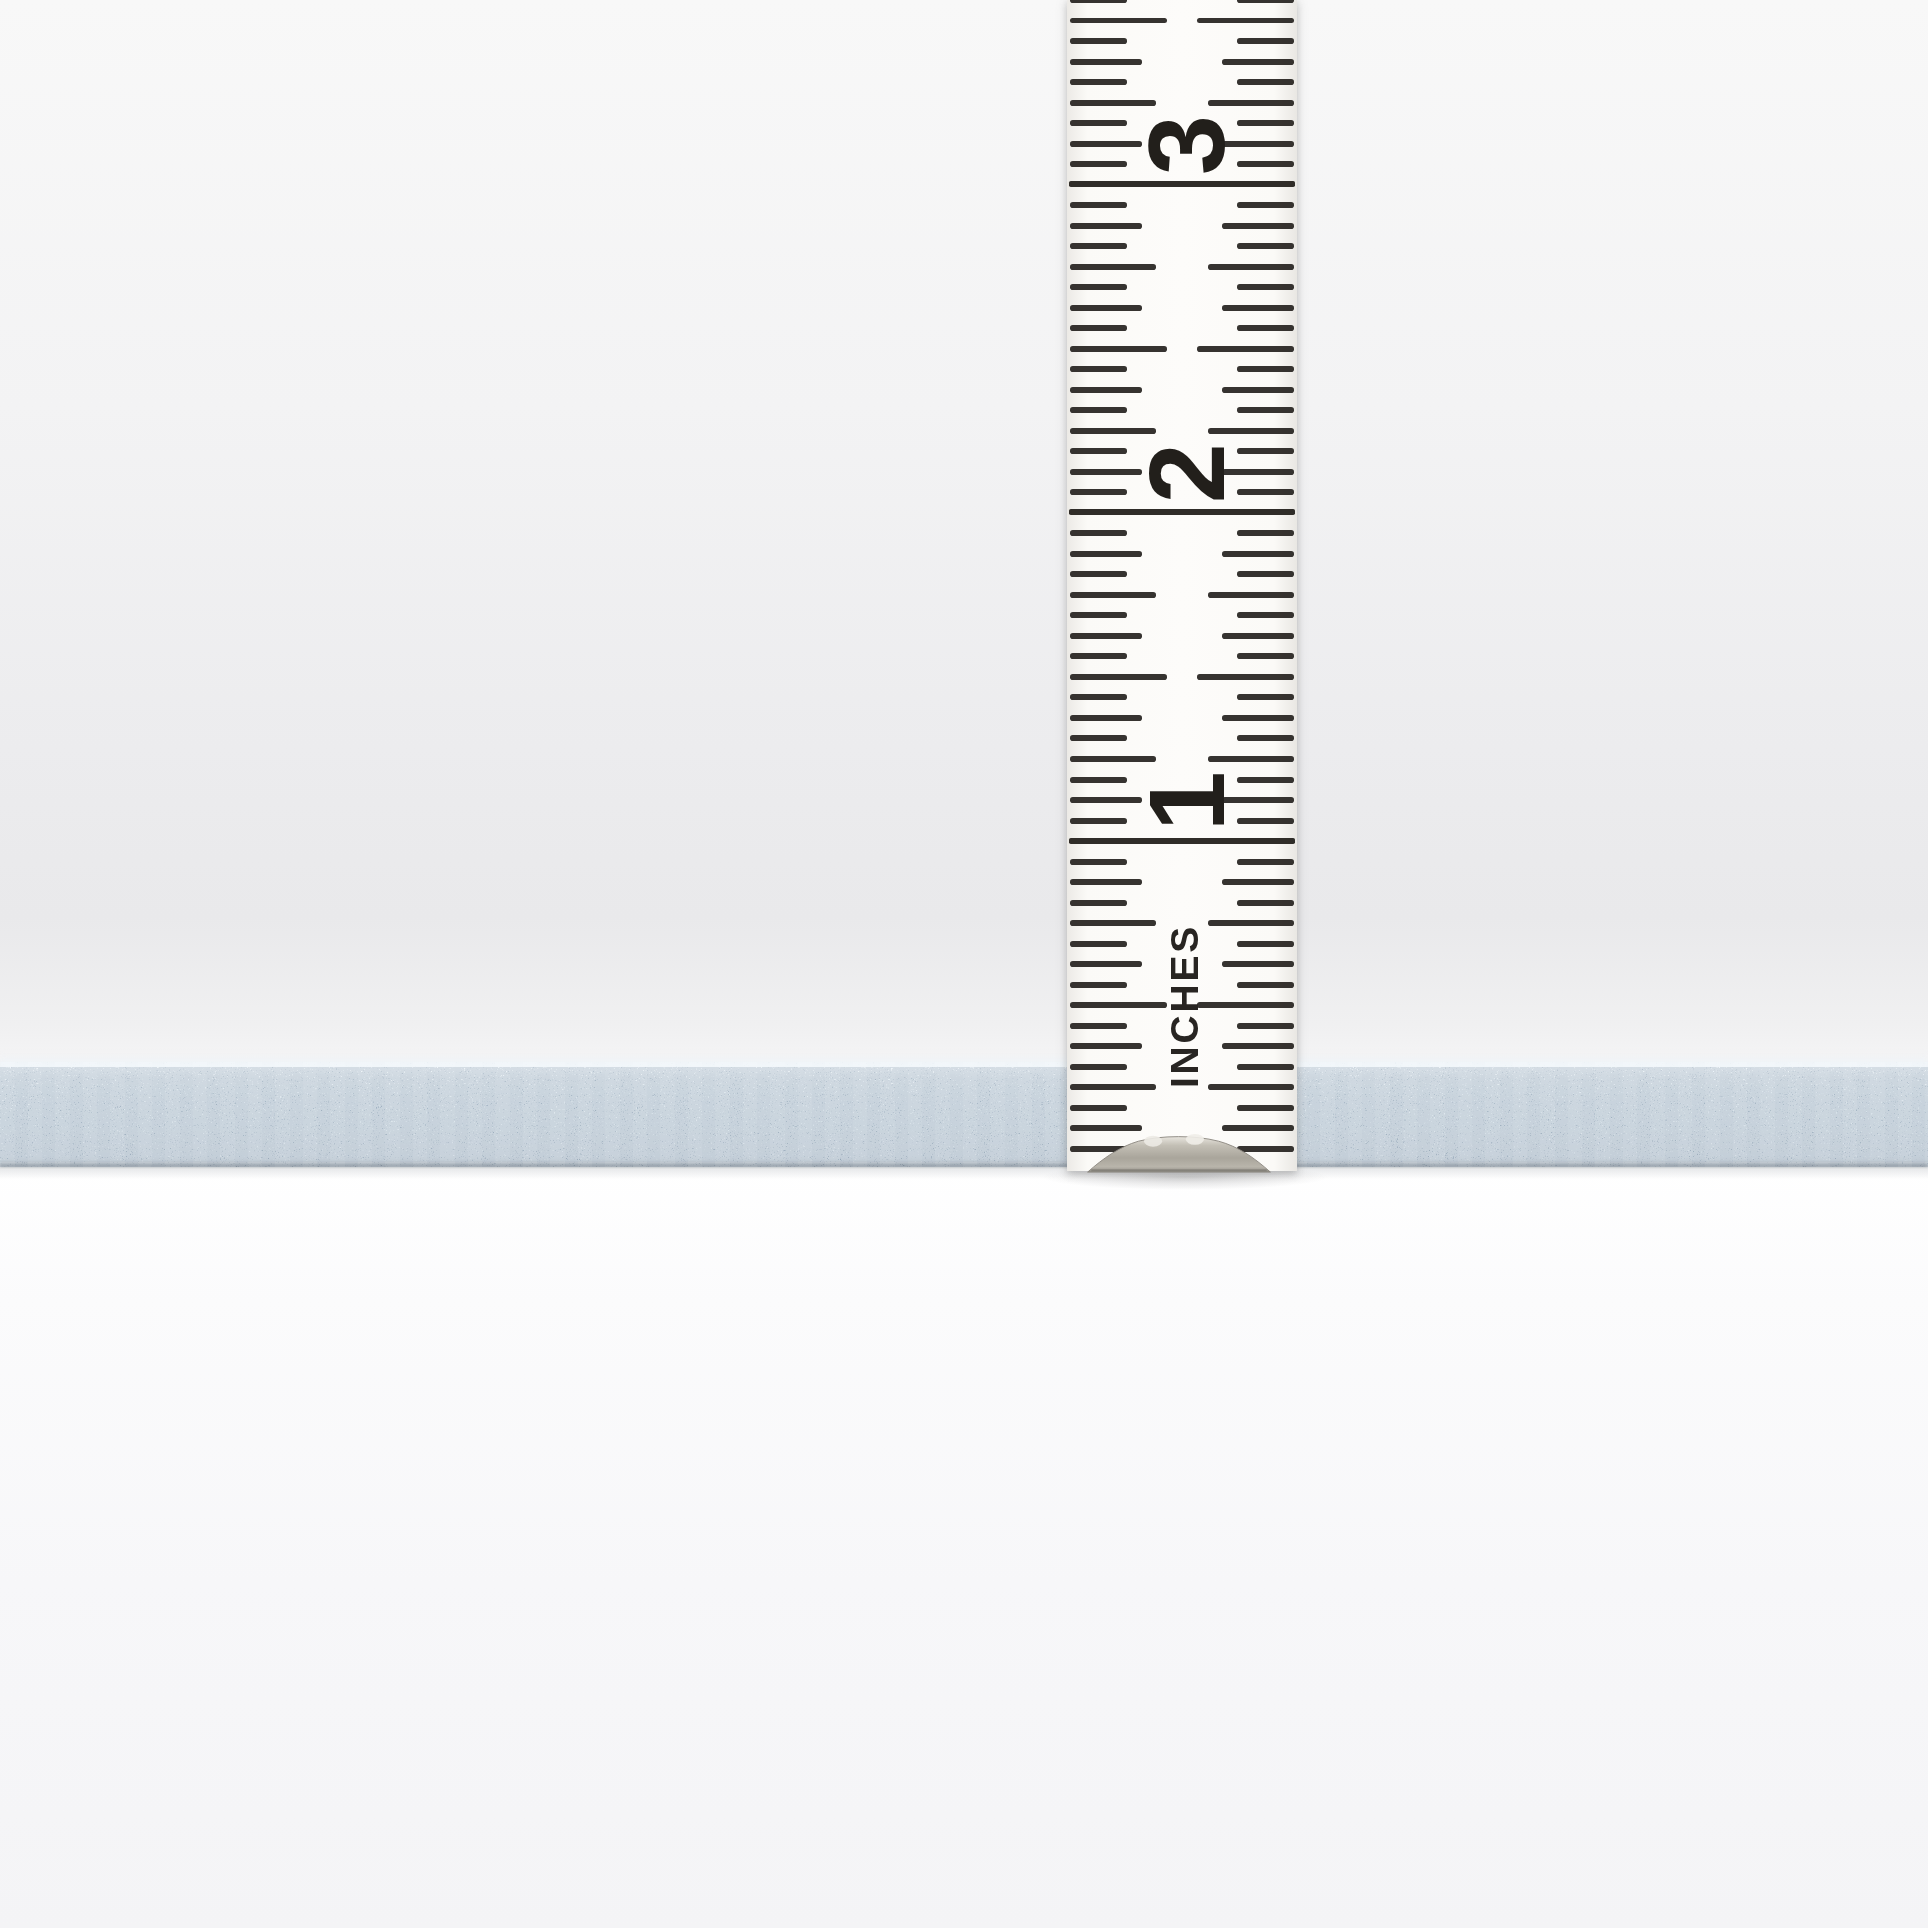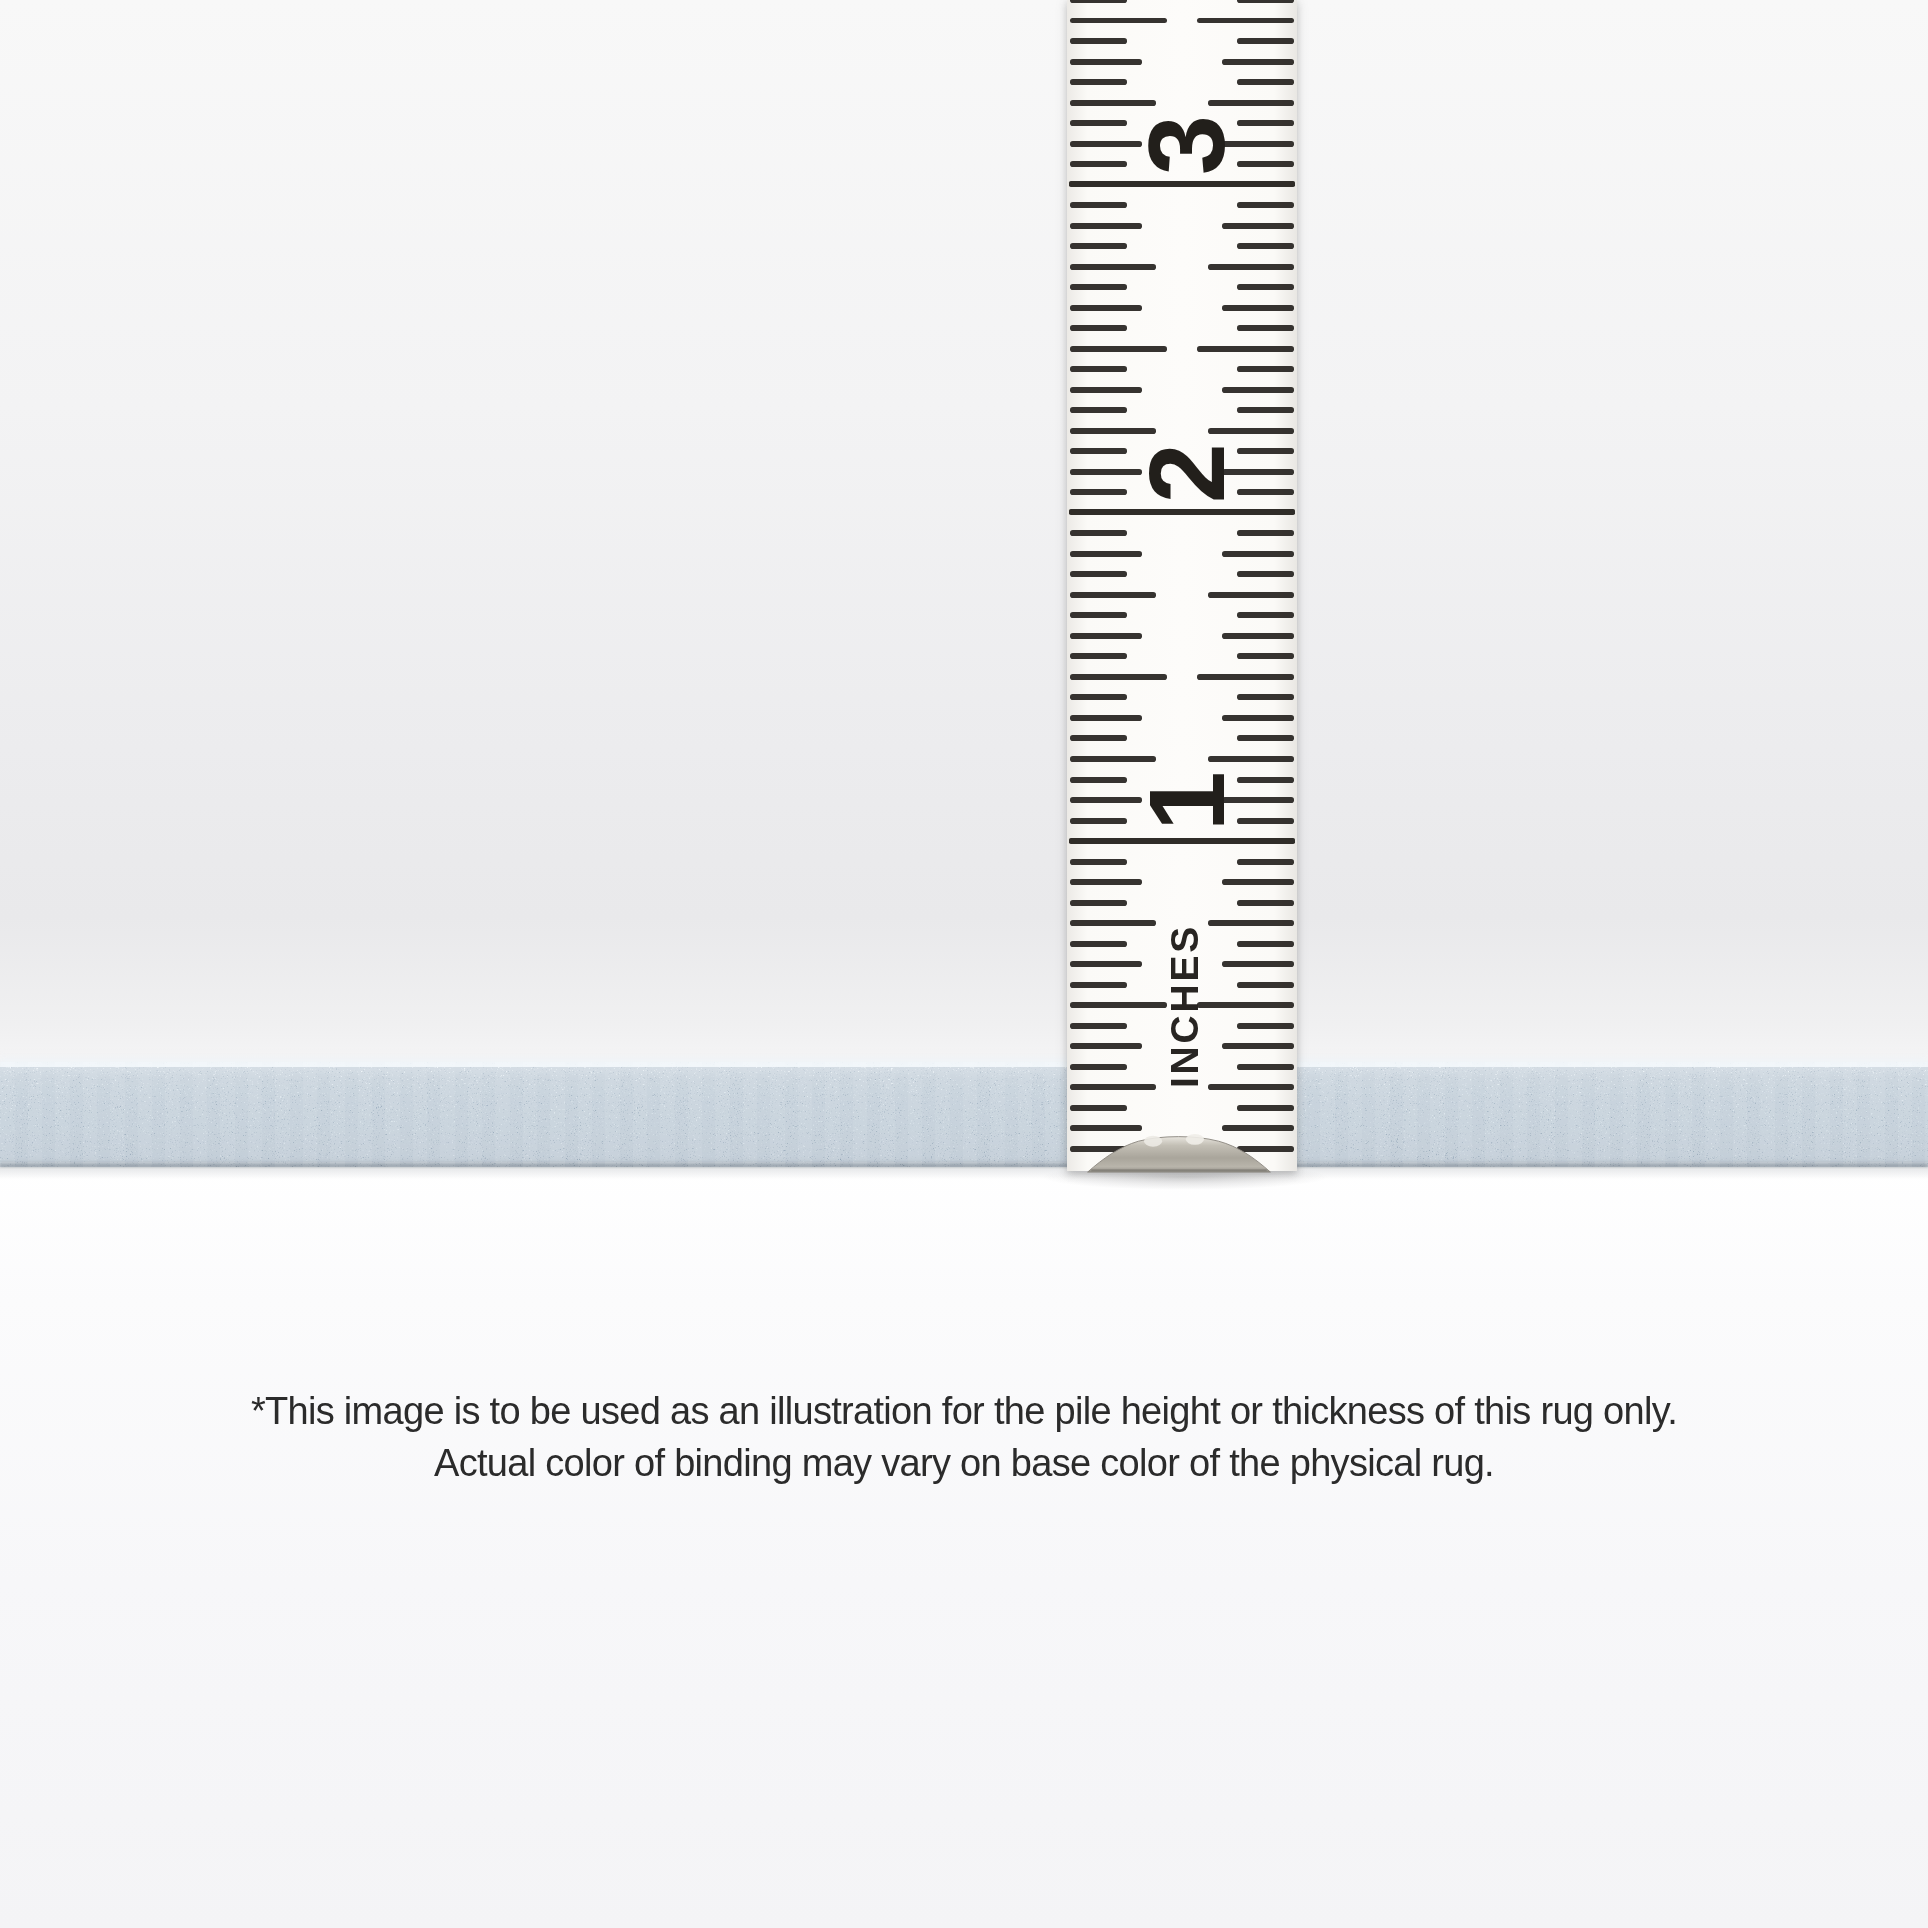--- a/index.html
+++ b/index.html
@@ -239,19 +239,15 @@
           <stop offset="1" stop-color="#8f8c84"></stop>
         </linearGradient>
       </defs>
       <path d="M2,43 L203,43 C185,27 168,15 146,9 C132,5.5 118,4 102,4 C86,4 72,5.5 58,9 C37,15 19,28 2,43 Z" fill="url(#mg)" stroke="#8a867e" stroke-width="1"></path>
       <ellipse cx="74" cy="9" rx="10" ry="6" fill="#eceae4" opacity="0.9"></ellipse>
       <ellipse cx="120" cy="7" rx="10" ry="6" fill="#efede8" opacity="0.9"></ellipse>
       <path d="M6,41 L199,41" stroke="#6f6c66" stroke-width="2" opacity="0.5"></path>
     </svg>
   </div>
 
-  <div class="caption">
-    <p>*This image is to be used as an illustration for the pile height or thickness of this rug only.</p>
-    <p>Actual color of binding may vary on base color of the physical rug.</p>
-  </div>
 
 </div>
 
 
 </body></html>

